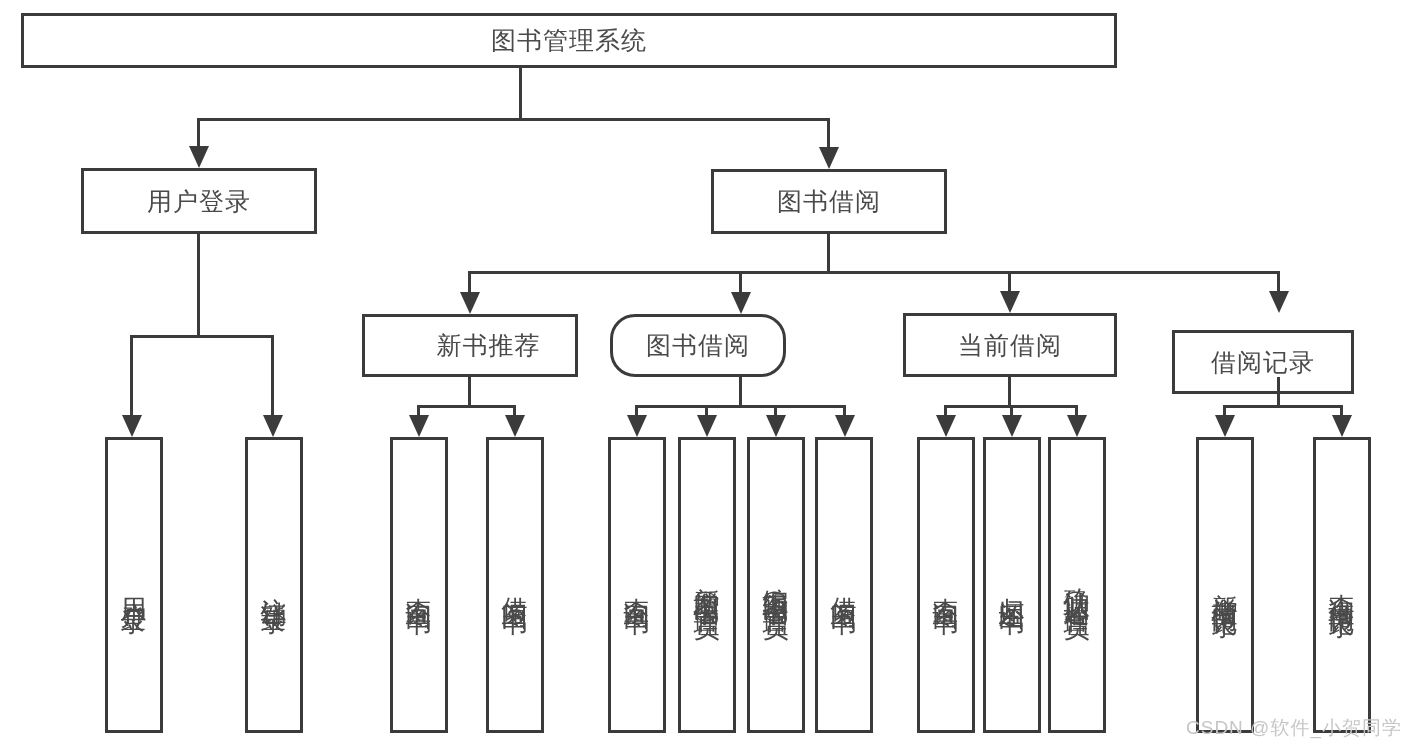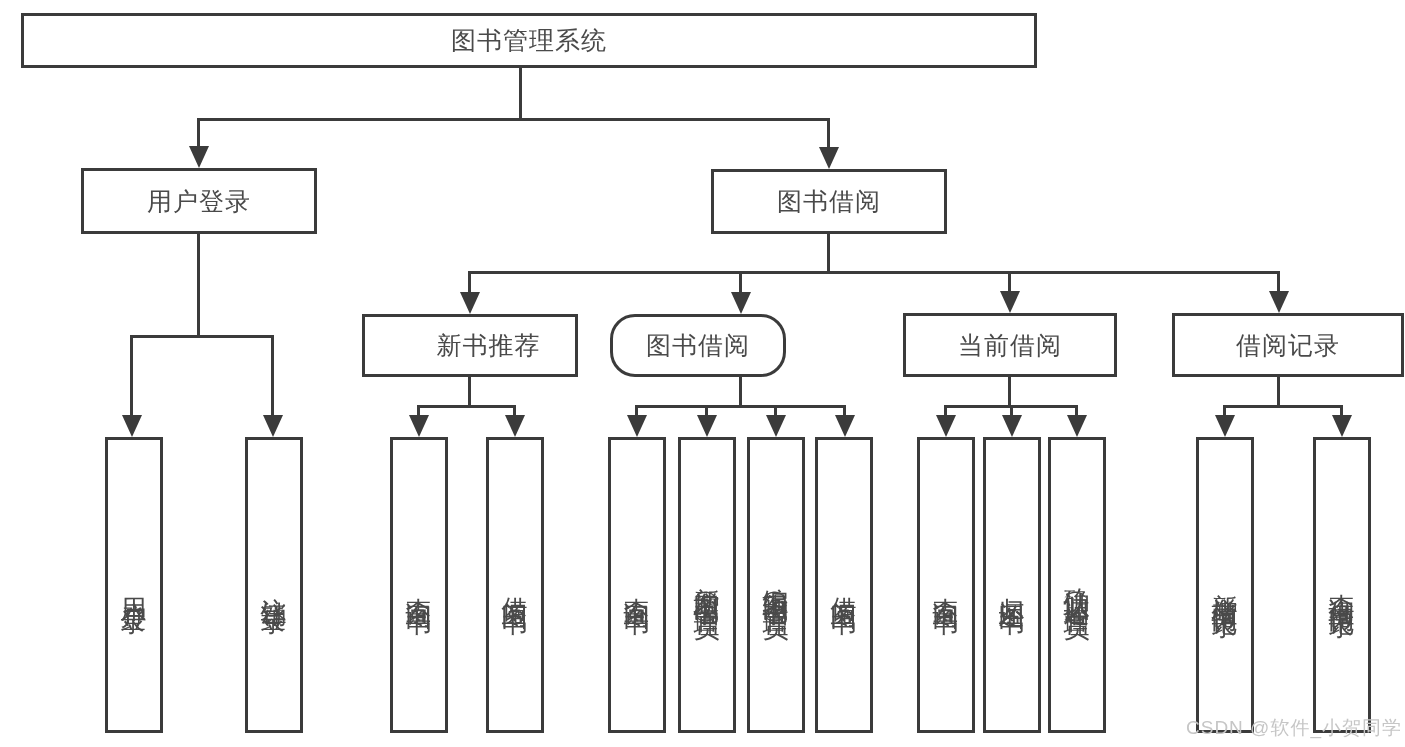--- a/index.html
+++ b/index.html
@@ -61,21 +61,21 @@
     letter-spacing: 1px;
     z-index: 9;
     white-space: nowrap;
   }
 </style>
 </head>
 <body>
 
 <div id="canvas">
 
-  <div class="box" style="left:21px; top:13px; width:1016px; height:55px;">
+  <div class="box" style="left:21px; top:13px; width:1096px; height:55px;">
     <span>图书管理系统</span>
   </div>
 
   <div class="vline" style="left:519px; top:68px; height:50px;"></div>
   <div class="hline" style="left:197px; top:118px; width:633px;"></div>
   <div class="vline" style="left:197px; top:118px; height:30px;"></div>
   <div class="arrow" style="left:189px; top:146px;"></div>
   <div class="vline" style="left:827px; top:118px; height:31px;"></div>
   <div class="arrow" style="left:819px; top:147px;"></div>
 
@@ -106,21 +106,21 @@
 
   <div class="box" style="left:362px; top:314px; width:216px; height:63px;padding-left:37px;">
     <span>新书推荐</span>
   </div>
   <div class="box" style="left:610px; top:314px; width:176px; height:63px;border-radius:25px;">
     <span>图书借阅</span>
   </div>
   <div class="box" style="left:903px; top:313px; width:214px; height:64px;align-items:center;">
     <span>当前借阅</span>
   </div>
-  <div class="box" style="left:1172px; top:313px; width:232px; height:64px;">
+  <div class="box" style="left:1172px; top:330px; width:182px; height:64px;">
     <span>借阅记录</span>
   </div>
 
   <div class="vline" style="left:468px; top:377px; height:30px;"></div>
   <div class="hline" style="left:417px; top:405px; width:99px;"></div>
   <div class="vline" style="left:417px; top:405px; height:12px;"></div>
   <div class="arrow" style="left:409px; top:415px;"></div>
   <div class="vline" style="left:513px; top:405px; height:12px;"></div>
   <div class="arrow" style="left:505px; top:415px;"></div>
 

